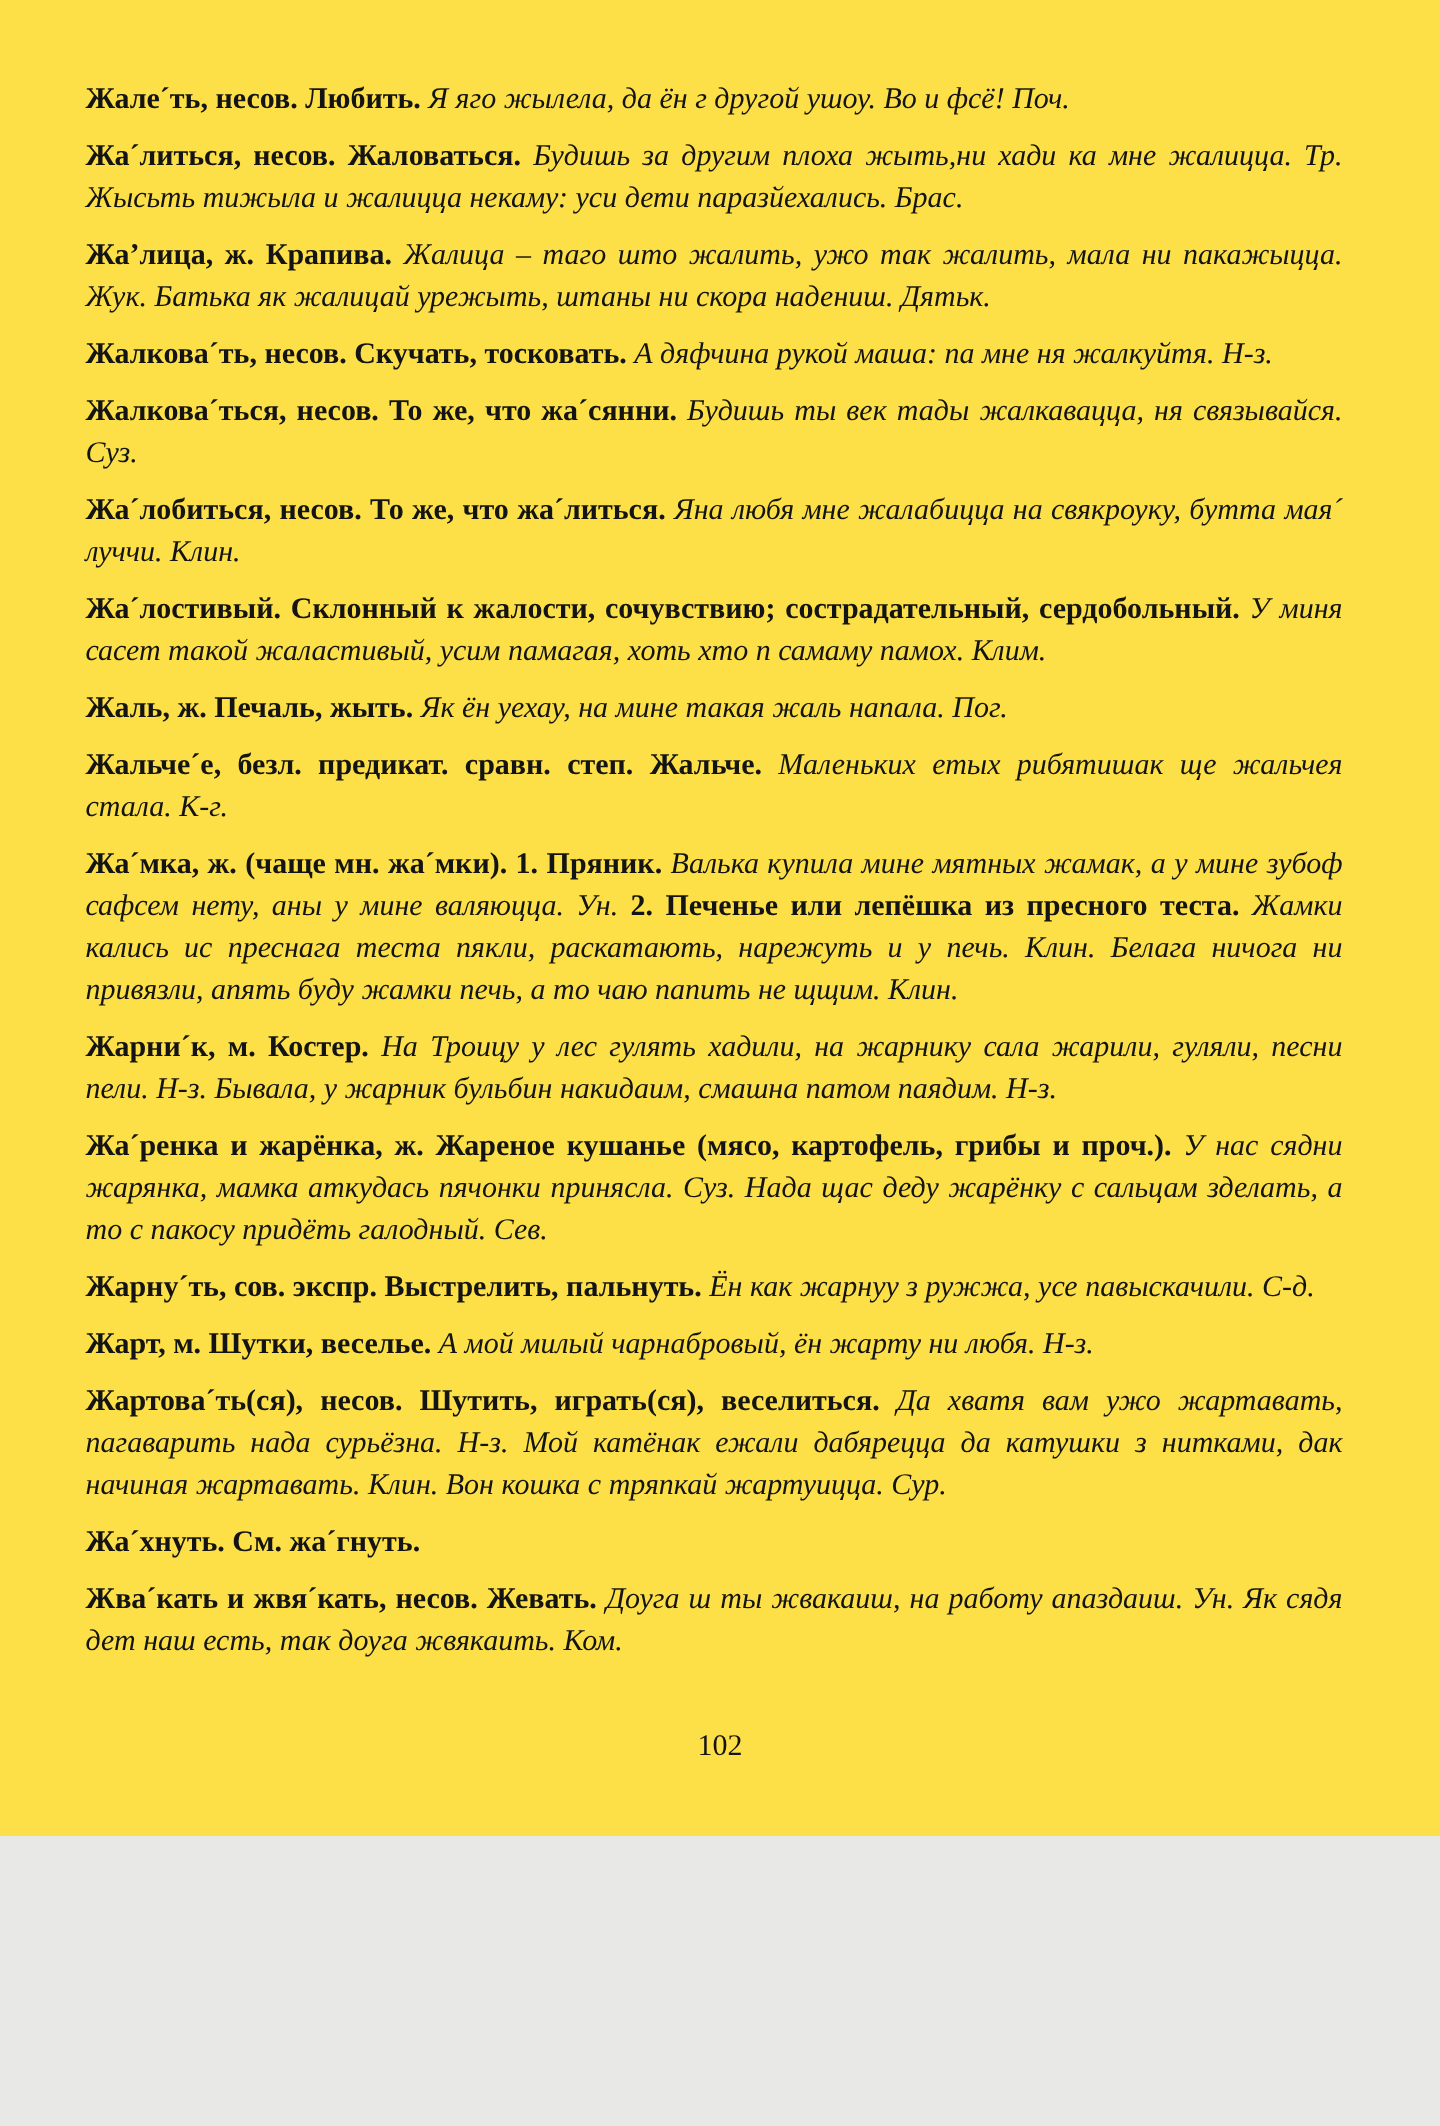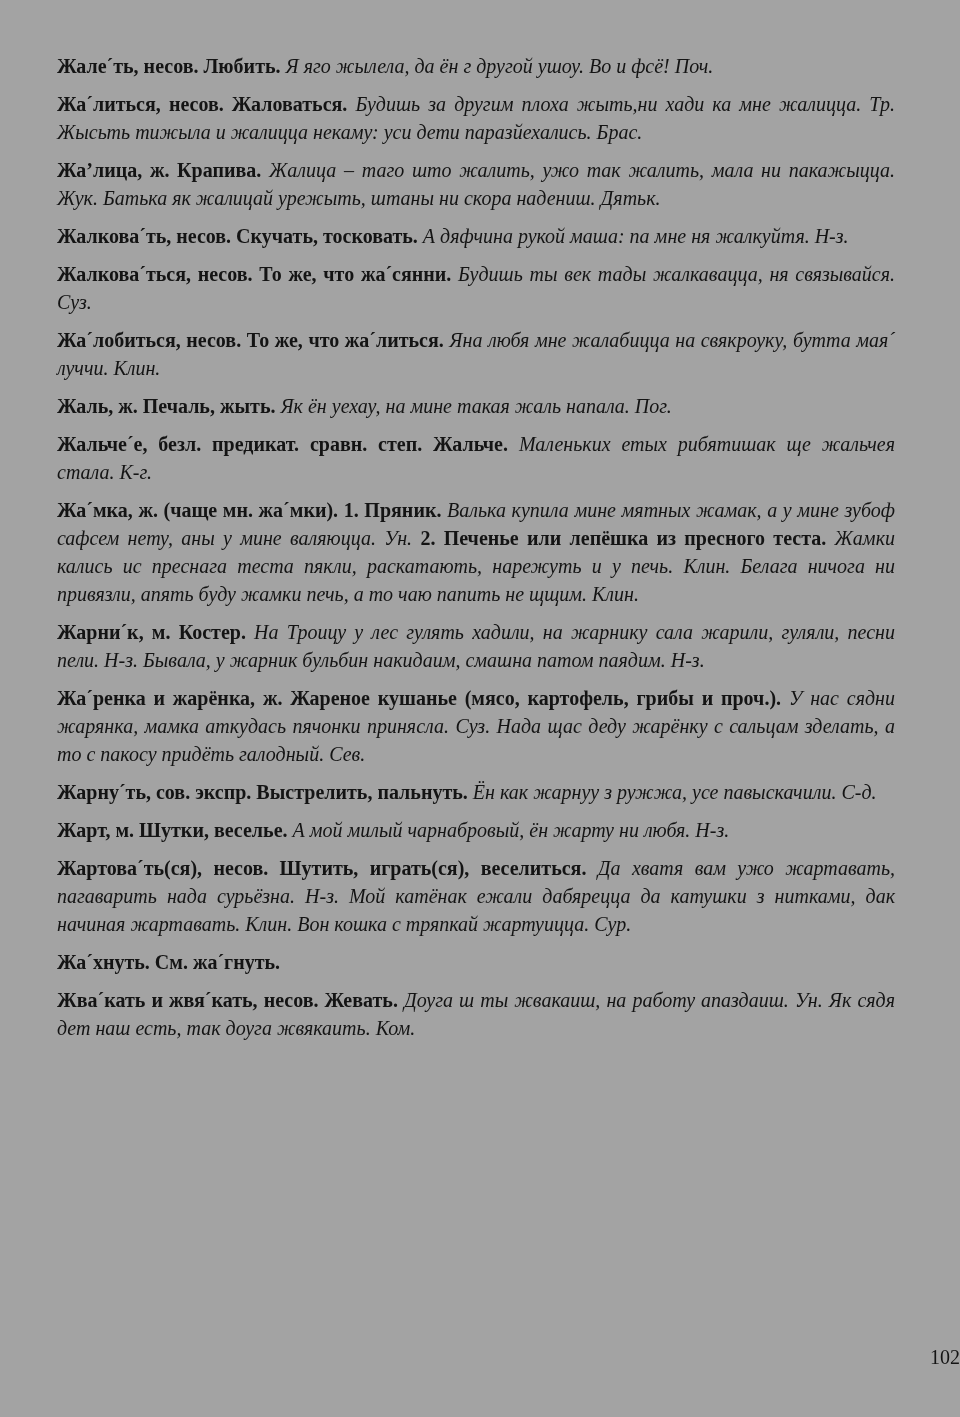--- a/index.html
+++ b/index.html
@@ -1,22 +1,22 @@
 <!DOCTYPE html>
 <html><head>
 <meta charset="utf-8">
 <style>
   * { box-sizing: border-box; }
   html, body { margin: 0; padding: 0; background: #e8e8e6; }
   .page {
     position: relative;
     width: 960px;
-    height: 1417px;
+    height: 1224px;
     margin: 0 auto;
-    background: #a3a3a3;
+    background: #fde047;
     overflow: hidden;
     color: #141414;
   }
   .text-block {
     position: absolute;
     left: 57px;
     top: 52px;
     width: 838px;
   }
   p.entry {
@@ -26,37 +26,38 @@
     text-align: justify;
     margin: 0 0 10px 0;
   }
   .seg-bold { font-weight: bold; font-style: normal; }
   .seg-italic { font-style: italic; font-weight: normal; }
   .page-number {
     position: absolute;
     left: 0;
     bottom: 48px;
     width: 100%;
-    text-align: right;
+    text-align: center;
     font-family: "Liberation Serif", "DejaVu Serif", serif;
     font-size: 20px;
     color: #141414;
   }
 </style>
 </head>
 <body>
 
 <div class="page">
   <div class="text-block">
       <p class="entry"><span class="seg-bold">Жале´ть, несов. Любить. </span><span class="seg-italic">Я яго жылела, да ён г другой ушоу. Во и фсё! Поч.</span></p>
       <p class="entry"><span class="seg-bold">Жа´литься, несов. Жаловаться. </span><span class="seg-italic">Будишь за другим плоха жыть,ни хади ка мне жалицца. Тр. Жысьть тижыла и жалицца некаму: уси дети паразйехались. Брас.</span></p>
       <p class="entry"><span class="seg-bold">Жа’лица, ж. Крапива. </span><span class="seg-italic">Жалица – таго што жалить, ужо так жалить, мала ни пакажыцца. Жук. Батька як жалицай урежыть, штаны ни скора надениш. Дятьк.</span></p>
       <p class="entry"><span class="seg-bold">Жалкова´ть, несов. Скучать, тосковать. </span><span class="seg-italic">А дяфчина рукой маша: па мне ня жалкуйтя. Н-з.</span></p>
       <p class="entry"><span class="seg-bold">Жалкова´ться, несов. То же, что жа´сянни. </span><span class="seg-italic">Будишь ты век тады жалкавацца, ня связывайся. Суз.</span></p>
       <p class="entry"><span class="seg-bold">Жа´лобиться, несов. То же, что жа´литься. </span><span class="seg-italic">Яна любя мне жалабицца на свякроуку, бутта мая´ луччи. Клин.</span></p>
+      <p class="entry"><span class="seg-bold">Жа´лостивый. Склонный к жалости, сочувствию; сострадательный, сердобольный. </span><span class="seg-italic">У миня сасет такой жаластивый, усим памагая, хоть хто п самаму памох. Клим.</span></p>
       <p class="entry"><span class="seg-bold">Жаль, ж. Печаль, жыть. </span><span class="seg-italic">Як ён уехау, на мине такая жаль напала. Пог.</span></p>
       <p class="entry"><span class="seg-bold">Жальче´е, безл. предикат. сравн. степ. Жальче. </span><span class="seg-italic">Маленьких етых рибятишак ще жальчея стала. К-г.</span></p>
       <p class="entry"><span class="seg-bold">Жа´мка, ж. (чаще мн. жа´мки). 1. Пряник. </span><span class="seg-italic">Валька купила мине мятных жамак, а у мине зубоф сафсем нету, аны у мине валяюцца. Ун. </span><span class="seg-bold">2. Печенье или лепёшка из пресного теста. </span><span class="seg-italic">Жамки кались ис преснага теста пякли, раскатають, нарежуть и у печь. Клин. Белага ничога ни привязли, апять буду жамки печь, а то чаю папить не щщим. Клин.</span></p>
       <p class="entry"><span class="seg-bold">Жарни´к, м. Костер. </span><span class="seg-italic">На Троицу у лес гулять хадили, на жарнику сала жарили, гуляли, песни пели. Н-з. Бывала, у жарник бульбин накидаим, смашна патом паядим. Н-з.</span></p>
       <p class="entry"><span class="seg-bold">Жа´ренка и жарёнка, ж. Жареное кушанье (мясо, картофель, грибы и проч.). </span><span class="seg-italic">У нас сядни жарянка, мамка аткудась пячонки принясла. Суз. Нада щас деду жарёнку с сальцам зделать, а то с пакосу придёть галодный. Сев.</span></p>
       <p class="entry"><span class="seg-bold">Жарну´ть, сов. экспр. Выстрелить, пальнуть. </span><span class="seg-italic">Ён как жарнуу з ружжа, усе павыскачили. С-д.</span></p>
       <p class="entry"><span class="seg-bold">Жарт, м. Шутки, веселье. </span><span class="seg-italic">А мой милый чарнабровый, ён жарту ни любя. Н-з.</span></p>
       <p class="entry"><span class="seg-bold">Жартова´ть(ся), несов. Шутить, играть(ся), веселиться. </span><span class="seg-italic">Да хватя вам ужо жартавать, пагаварить нада сурьёзна. Н-з. Мой катёнак ежали дабярецца да катушки з нитками, дак начиная жартавать. Клин. Вон кошка с тряпкай жартуицца. Сур.</span></p>
       <p class="entry"><span class="seg-bold">Жа´хнуть. См. жа´гнуть.</span></p>
       <p class="entry"><span class="seg-bold">Жва´кать и жвя´кать, несов. Жевать. </span><span class="seg-italic">Доуга ш ты жвакаиш, на работу апаздаиш. Ун. Як сядя дет наш есть, так доуга жвякаить. Ком.</span></p>

